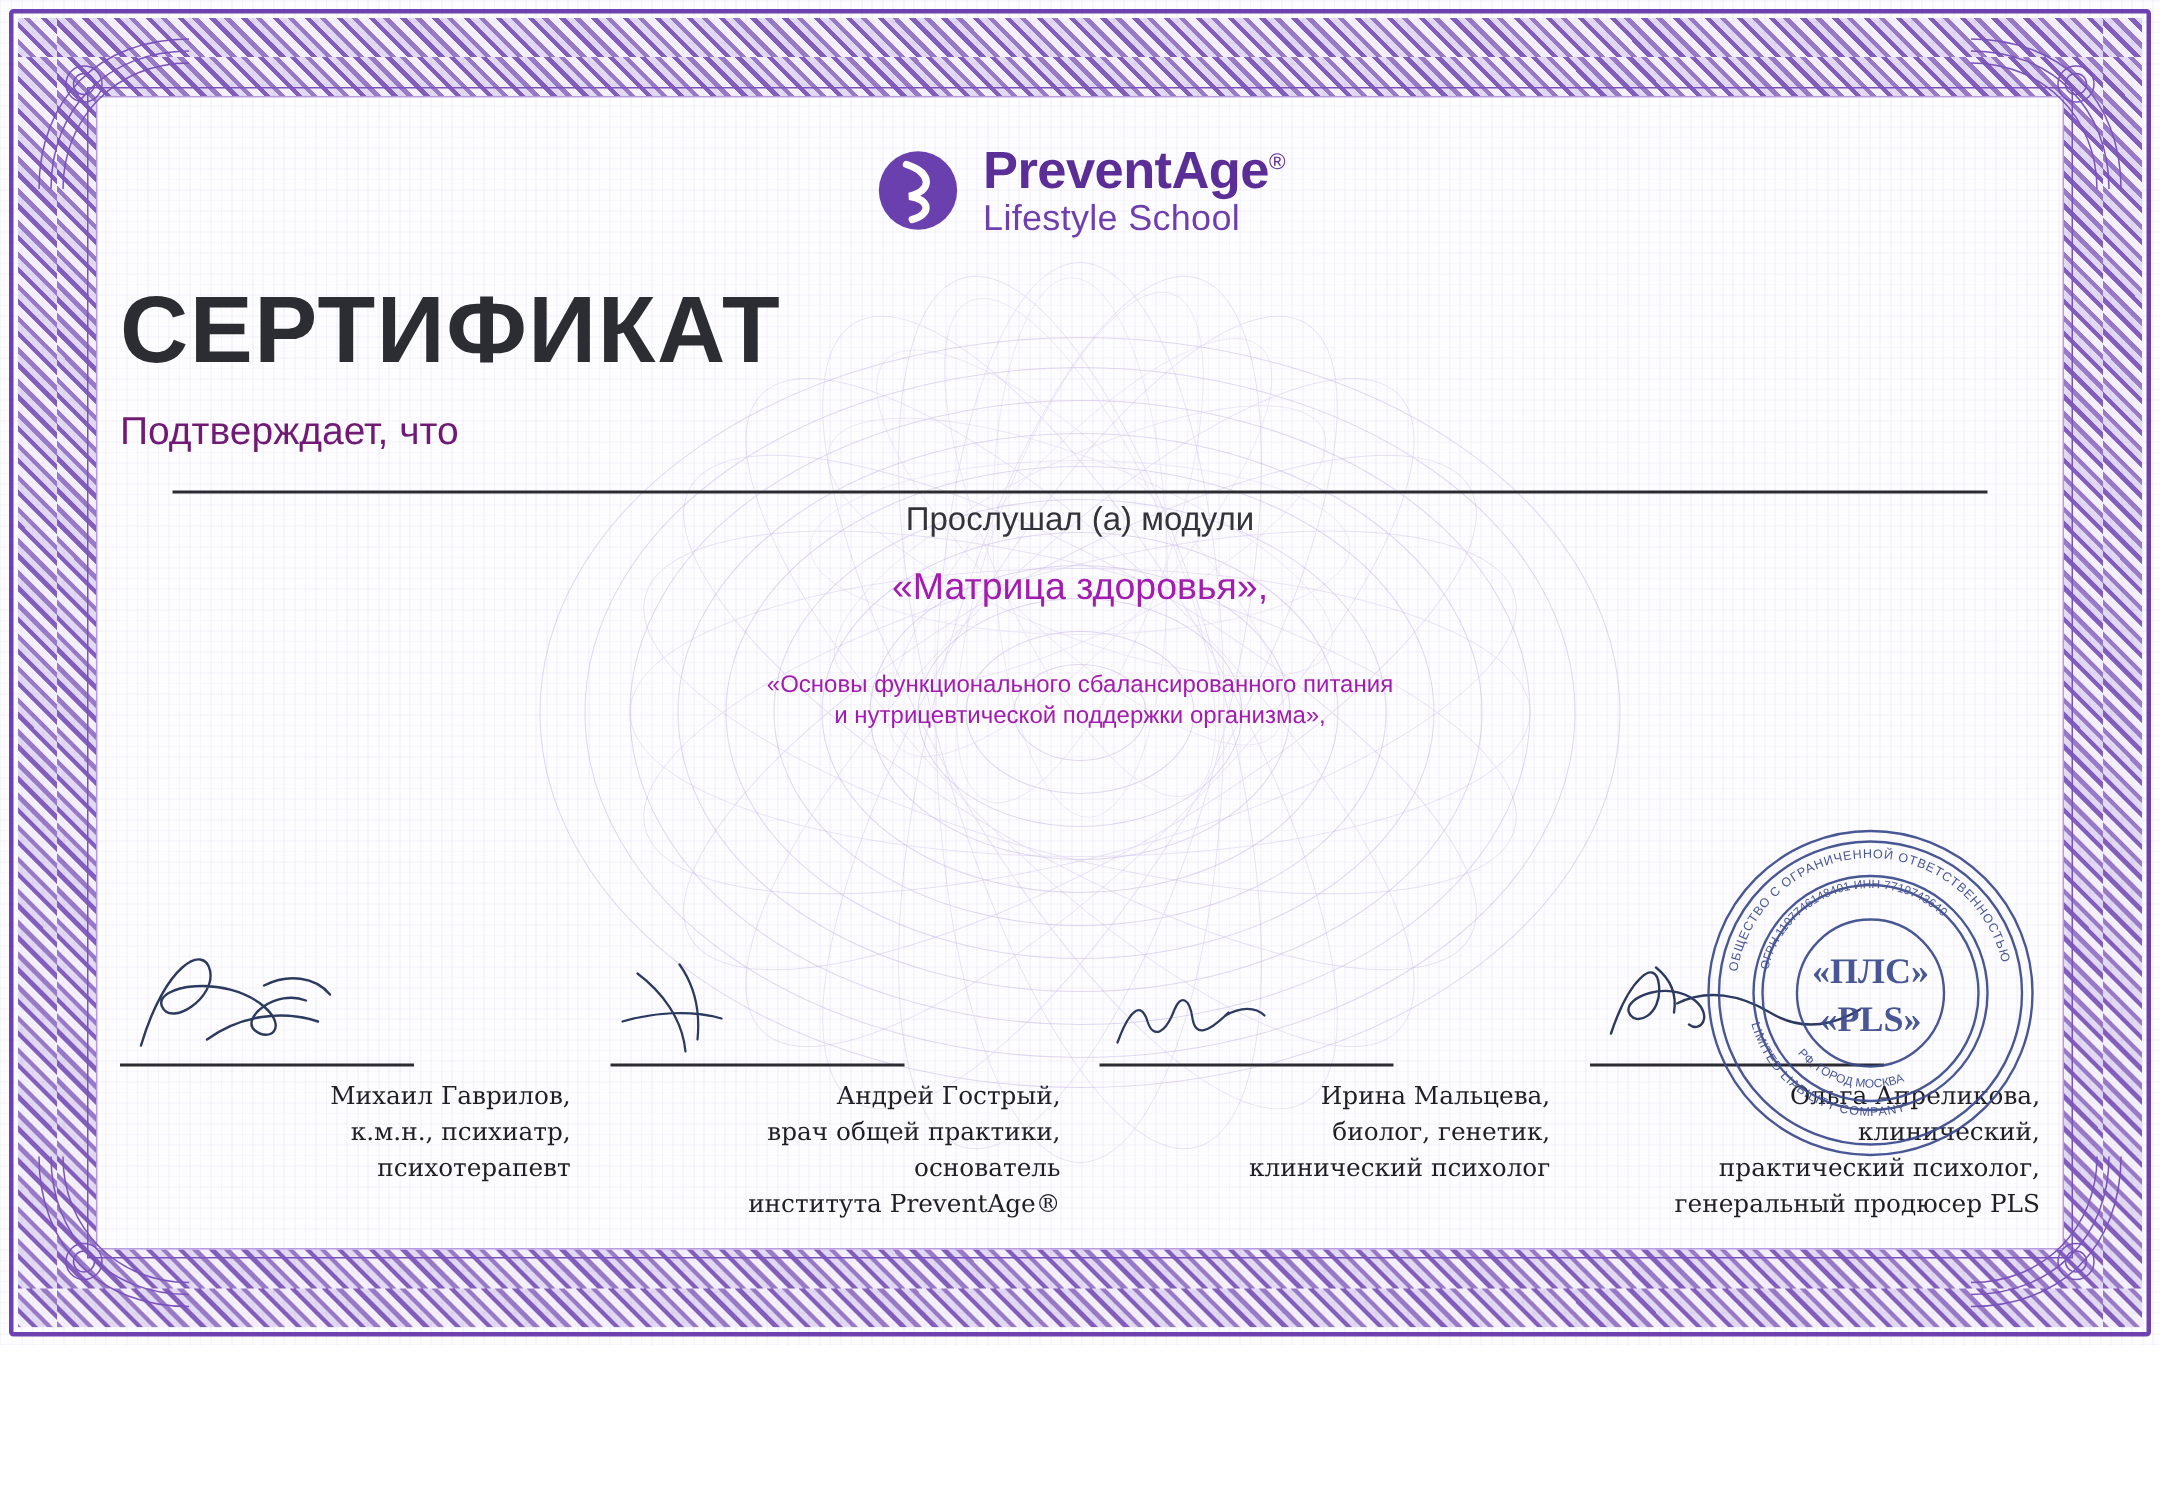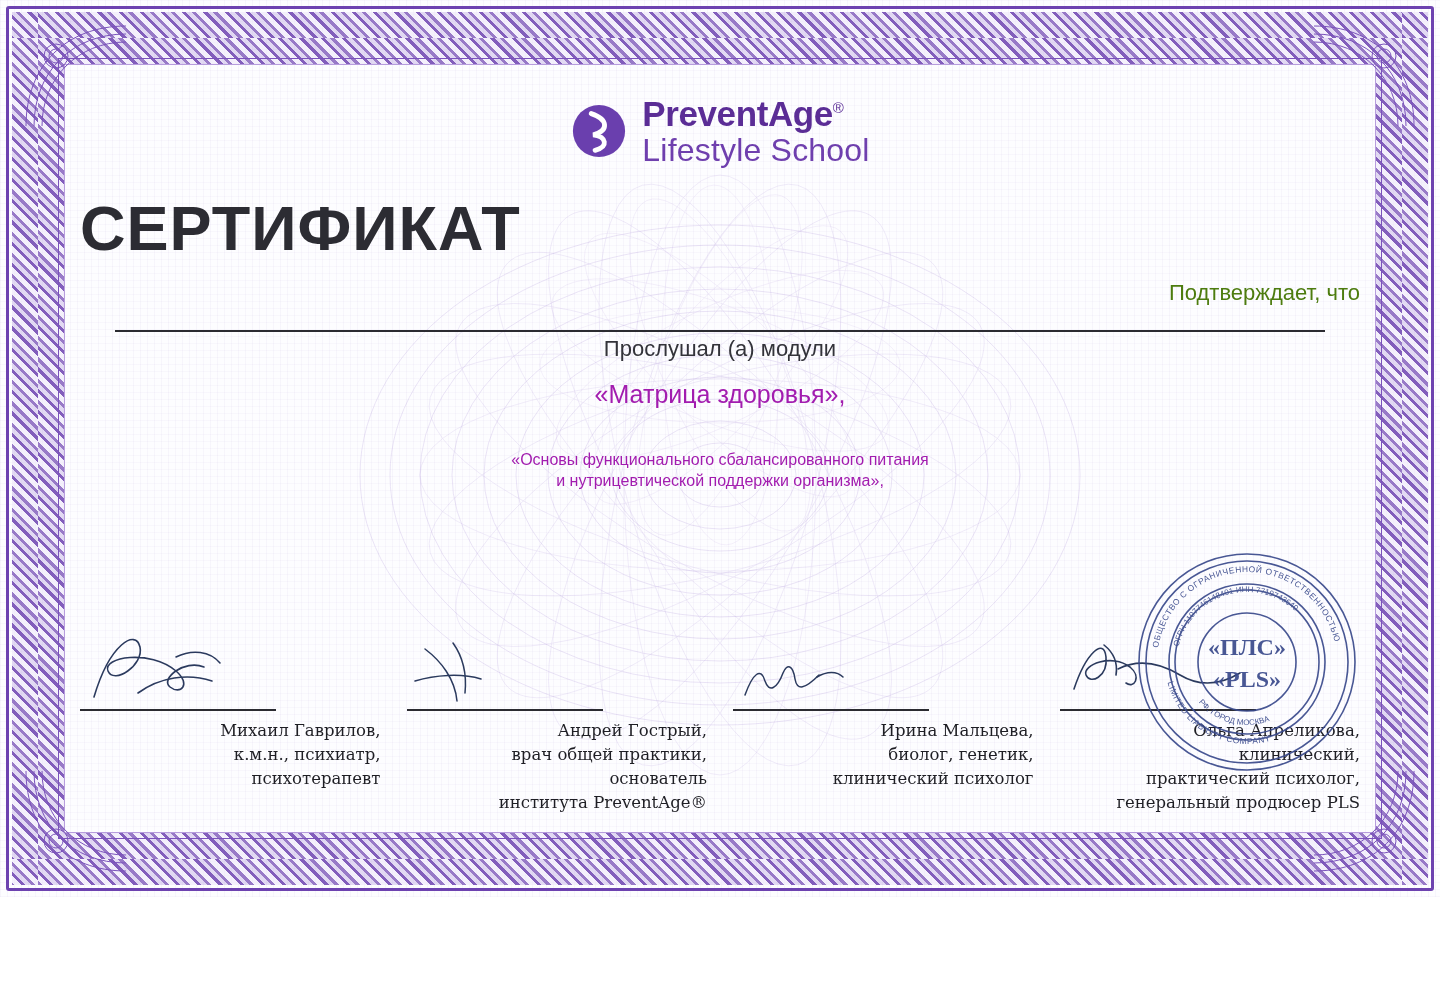--- a/index.html
+++ b/index.html
@@ -106,39 +106,39 @@
     color: #5b2d96;
     letter-spacing: -0.4px;
     white-space: nowrap;
   }
   .logo-title .reg {
     font-size: 15px;
     vertical-align: super;
     font-weight: normal;
   }
   .logo-sub {
-    font-size: 32px;
+    font-size: 24px;
     color: #6f3fae;
     letter-spacing: 0.2px;
     margin-top: 3px;
   }
 
   .cert-title {
     text-align: left;
     font-size: 63px;
     font-weight: bold;
     color: #2c2c33;
     letter-spacing: 1px;
     margin-top: 26px;
   }
 
   .confirm-line {
-    text-align: right;
-    font-size: 22px;
-    color: #4d7c0f;
+    text-align: left;
+    font-size: 26px;
+    color: #701a75;
     margin-top: 16px;
   }
 
   .recipient {
     text-align: center;
     font-family: "DejaVu Serif", serif;
     font-style: italic;
     font-weight: bold;
     font-size: 50px;
     color: #1b1b20;

